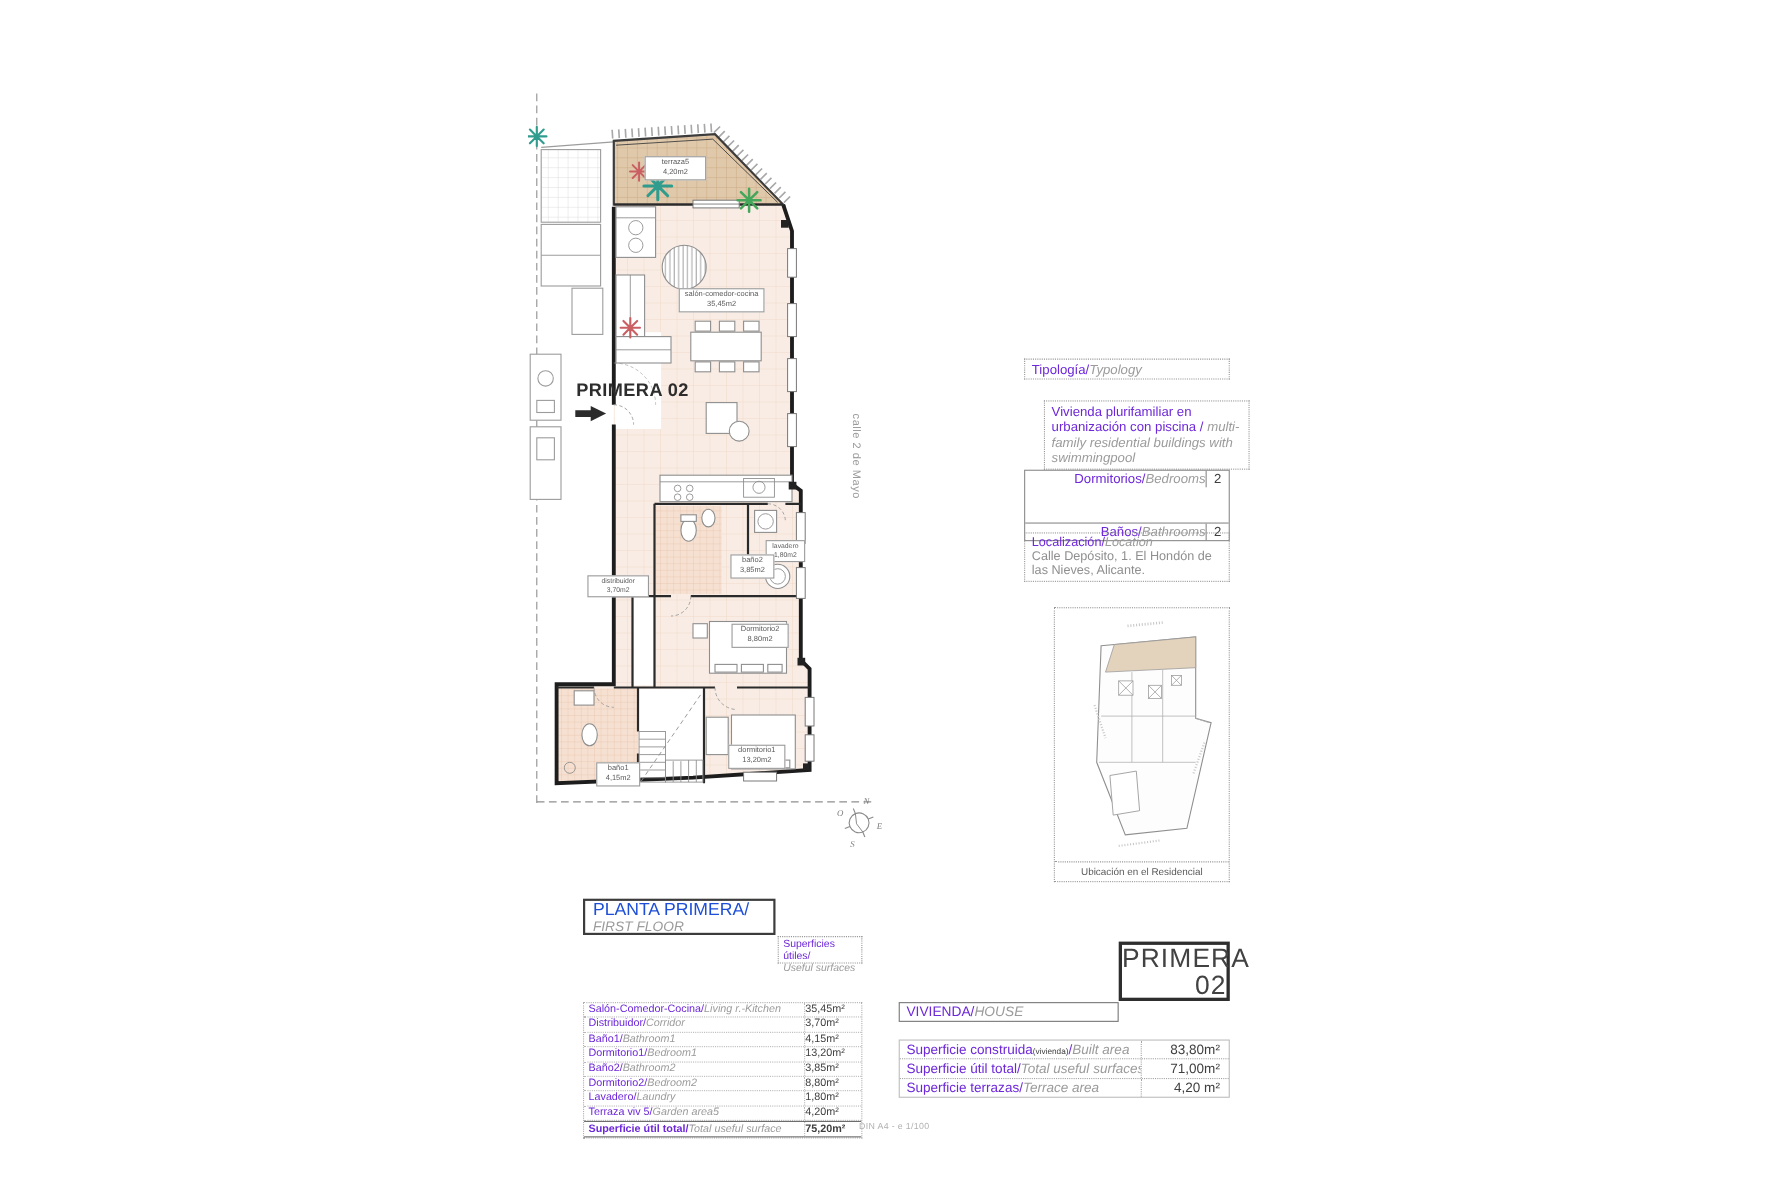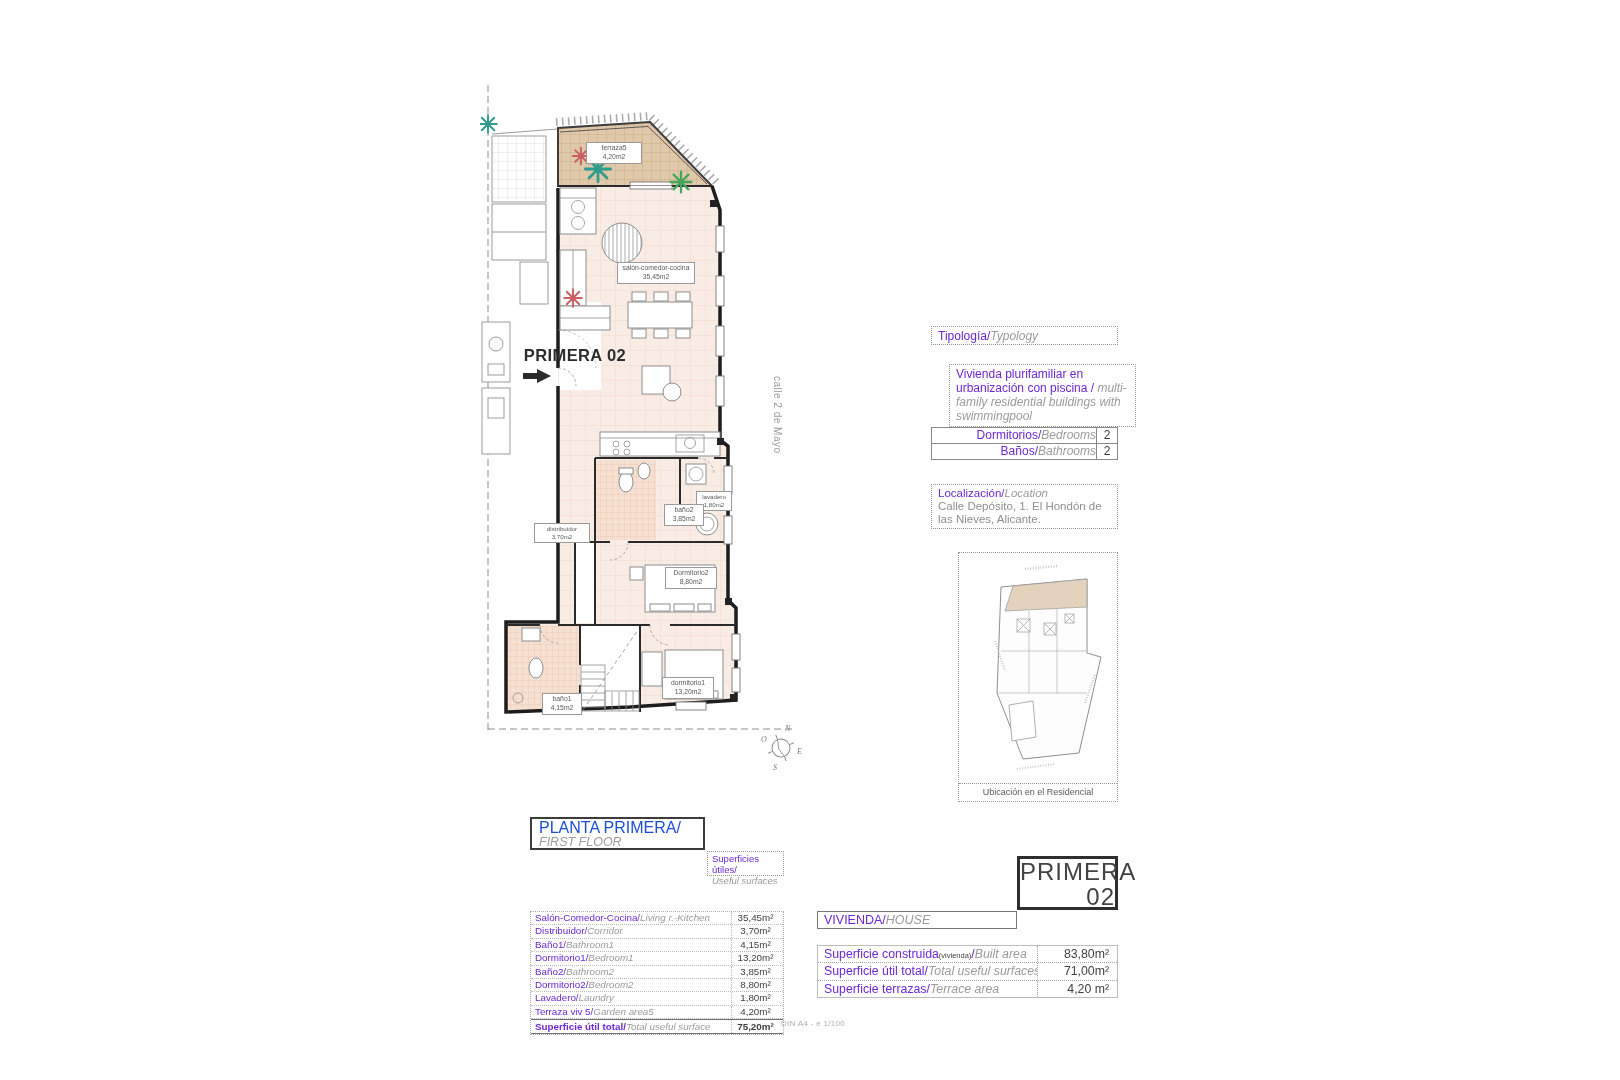--- a/index.html
+++ b/index.html
@@ -38,21 +38,21 @@
   }
   .compass{position:absolute;left:278px;top:642px;width:48px;height:50px;}
   .compass text{font-size:8px;font-style:italic;fill:#7d7d7d;font-family:"Liberation Serif", serif;}
 
   
   .dbox{position:absolute;border:1px dotted #979797;box-sizing:border-box;font-size:12px;line-height:14px;padding:2px 6px;}
   #typ-header{left:931px;top:326px;width:187px;height:19px;}
   #typ-body{left:931px;top:364px;width:187px;height:63px;margin-left:18px;}
   #counts{position:absolute;left:931px;top:427px;width:187px;border:1px solid #8a8a8a;box-sizing:border-box;}
   .crow{display:flex;height:15px;font-size:12px;line-height:15px;}
-  .crow + .crow{border-top:1px solid #8a8a8a;}
+  .crow + .crow{border-top:1px solid #8a8a8a;margin-top:32px;}
   .crow .clabel{flex:1;padding-left:5px;text-align:right;}
   .crow .cval{width:20px;text-align:center;border-left:1px solid #8a8a8a;}
   #loc{left:931px;top:484px;width:187px;height:45px;font-size:11.5px;line-height:13px;}
 
   
   #site-box{position:absolute;left:958px;top:552px;width:160px;height:250px;border:1px dotted #979797;box-sizing:border-box;}
   #site-svg{position:absolute;left:0;top:0;width:158px;height:228px;}
   #site-caption{
     position:absolute;left:0;bottom:0;width:100%;height:18px;border-top:1px dotted #979797;
     font-size:9px;line-height:17px;text-align:center;color:#5a5a5a;box-sizing:border-box;
@@ -60,21 +60,21 @@
 
   
   #planta-box{position:absolute;left:530px;top:817px;width:175px;height:33px;border:2px solid #3c3c3c;box-sizing:border-box;padding:1px 7px;}
   #planta-box .l1{font-size:16px;line-height:15px;color:#1d4ed8;}
   #planta-box .l2{font-size:12.5px;line-height:14px;}
   #sup-box{position:absolute;left:707px;top:851px;width:77px;height:25px;border:1px dotted #979797;box-sizing:border-box;font-size:9.5px;line-height:11px;padding:1px 4px;}
   #floor-table{position:absolute;left:530px;top:883px;width:254px;border:1px dotted #aeaeae;box-sizing:border-box;margin-top:28px;}
   .frow{display:flex;height:12.4px;font-size:9.8px;line-height:12.4px;border-bottom:1px dotted #b8b8b8;}
   .frow:last-child{border-bottom:none;}
   .frow .flabel{flex:1;padding-left:4px;white-space:nowrap;overflow:hidden;}
-  .frow .fval{width:47px;border-left:1px dotted #b8b8b8;text-align:center;padding-right:4px;}
+  .frow .fval{width:47px;border-left:1px dotted #b8b8b8;text-align:left;padding-right:4px;}
   .frow.total{border-top:1px solid #6d6d6d;border-bottom:1px solid #6d6d6d;height:13px;line-height:13px;}
   .frow.total .es{font-weight:700;}
   .frow.total .fval{font-weight:700;}
 
   
   #primera-box{
     position:absolute;left:1017px;top:856px;width:101px;height:54px;border:3px solid #2e2e2e;
     box-sizing:border-box;text-align:right;font-size:24px;line-height:25px;color:#424242;letter-spacing:1px;
   }
   #vivienda{position:absolute;left:817px;top:911px;width:200px;height:18px;border:1px solid #777;box-sizing:border-box;font-size:12.5px;line-height:16px;padding-left:6px;}

